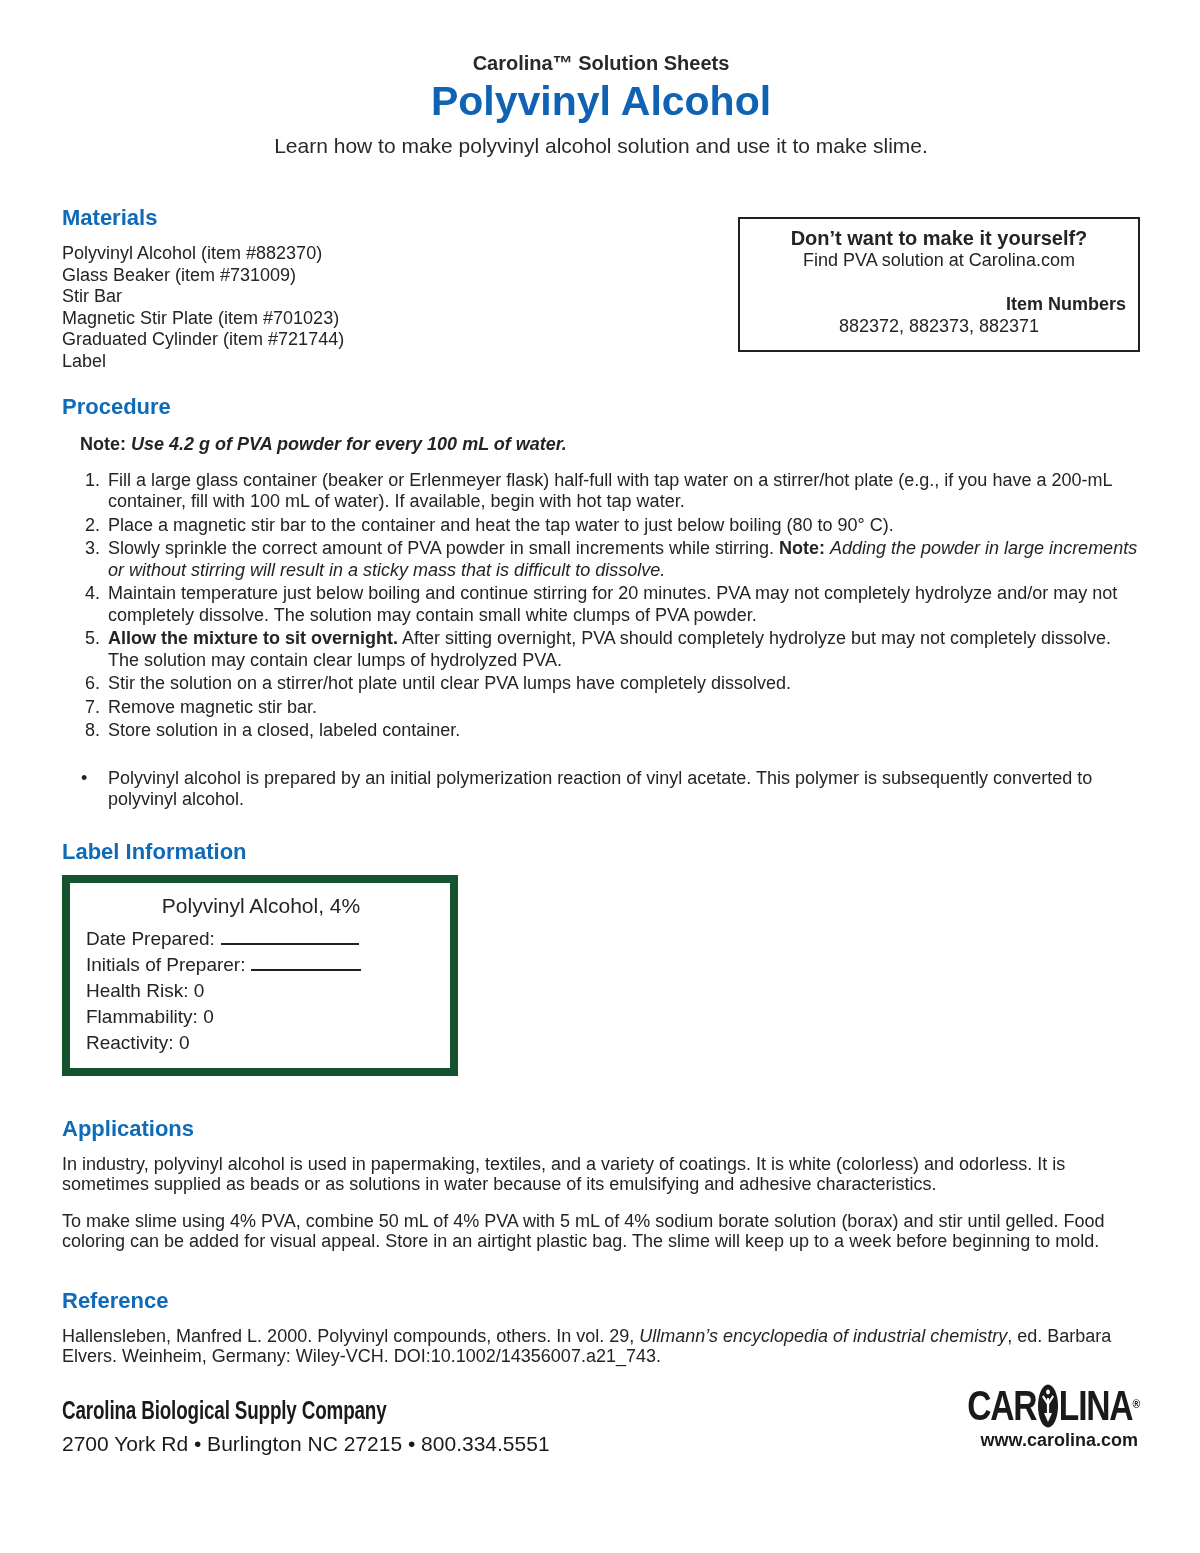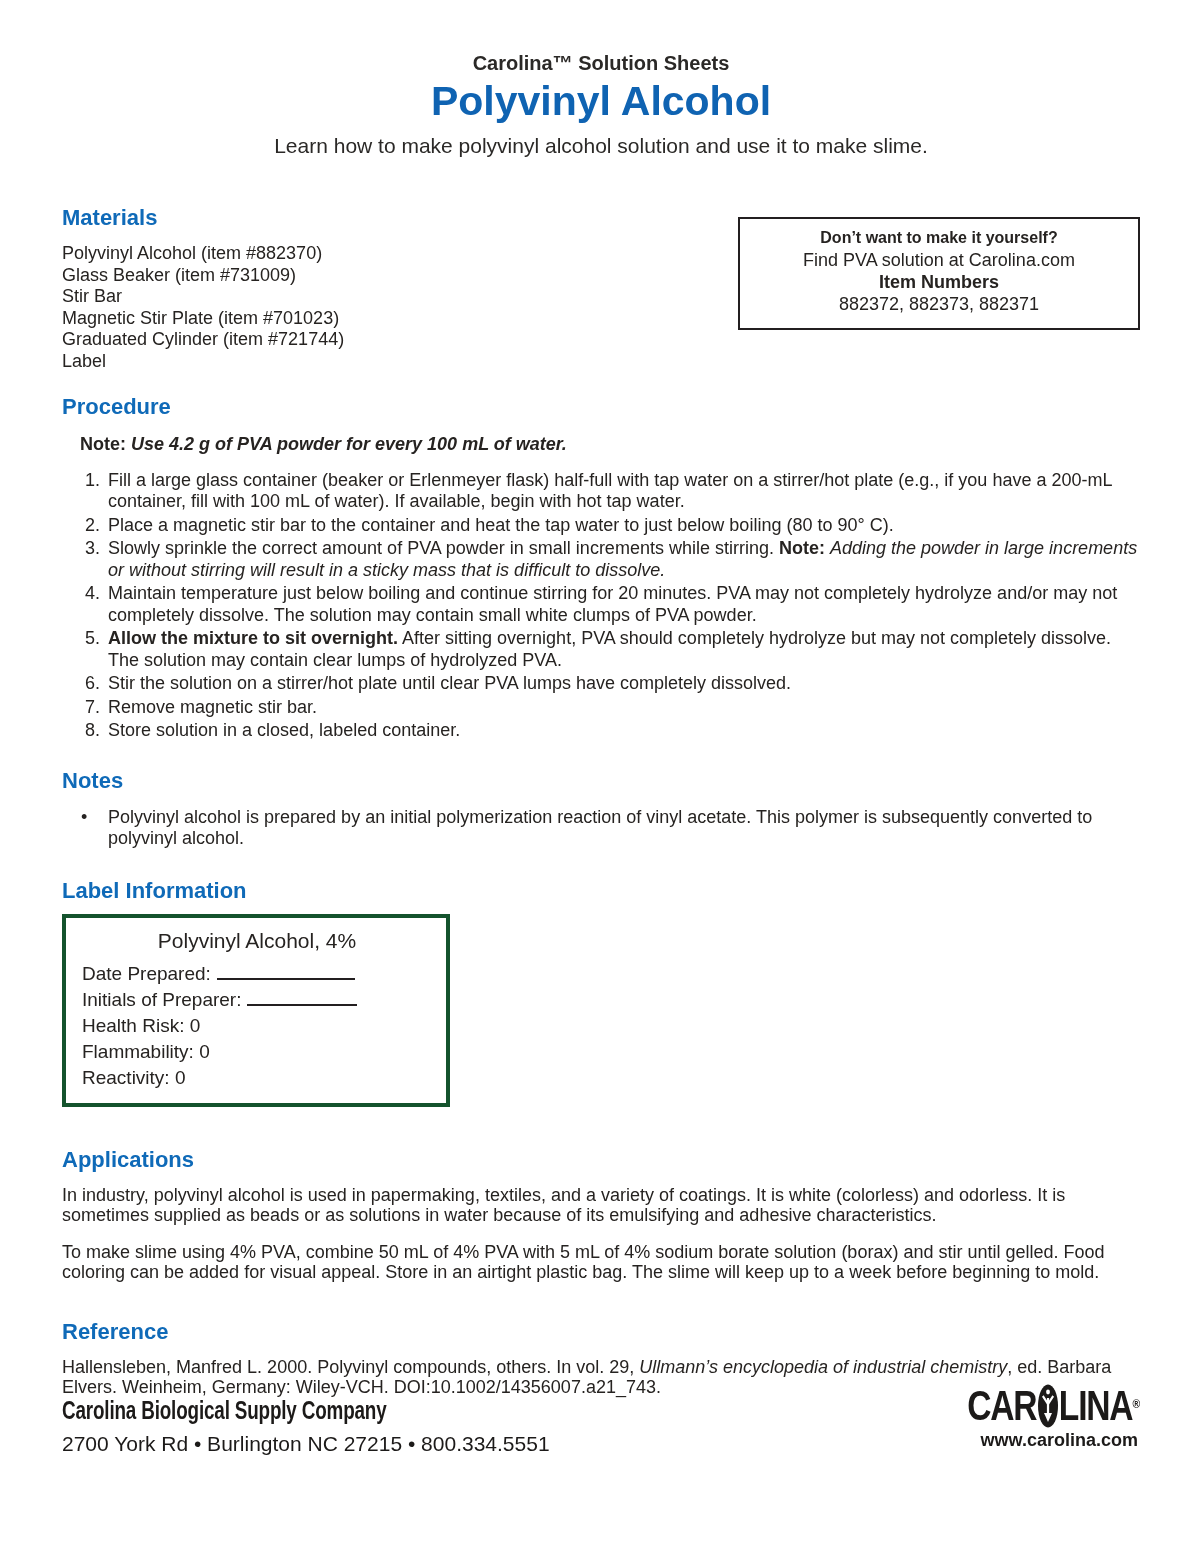--- a/index.html
+++ b/index.html
@@ -24,39 +24,39 @@
   .section-heading{color:var(--heading-blue);font-size:22px;font-weight:bold;margin:0;}
 
   
   .materials-row{display:flex;align-items:flex-start;margin-top:26px;}
   .materials-col{flex:1;margin-top:21px;}
   .materials-list{list-style:none;margin:12px 0 0;padding:0;font-size:18px;line-height:21.5px;}
   .promo-box{
     width:374px;border:2px solid #231f20;margin-top:33px;
     padding:8px 12px 13px;text-align:center;font-size:18px;line-height:22px;
   }
-  .promo-title{font-weight:bold;font-size:16px;}
-  .promo-items-label{font-weight:bold;}
+  .promo-title{font-weight:bold;font-size:20px;}
+  .promo-items-label{font-weight:bold;margin-top:22px;text-align:right;}
 
   
   .procedure-section{margin-top:22px;}
   .note-line{margin-top:14px;padding-left:18px;font-size:18px;line-height:21.5px;font-weight:bold;}
   ol.steps{margin:14px 0 0;padding-left:43px;font-size:18px;line-height:21.5px;}
   ol.steps li{margin-bottom:2px;padding-left:3px;}
 
   
   .notes-section{margin-top:26px;}
   ul.notes-list{list-style:none;margin:13px 0 0;padding-left:43px;font-size:18px;line-height:21.5px;}
   ul.notes-list li{position:relative;padding-left:3px;}
   ul.notes-list li::before{content:"\2022";position:absolute;left:-24px;}
 
   
   .label-section{margin-top:28px;}
   .label-box{
-    width:350px;border:4px solid #14532d;margin-top:10px;
+    width:350px;border:8px solid #14532d;margin-top:10px;
     padding:10px 14px 12px 16px;font-size:19px;line-height:26px;
   }
   .label-box-title{text-align:center;font-size:21px;margin-bottom:7px;}
   .blank{display:inline-block;border-bottom:2px solid #231f20;height:15px;margin-left:6px;vertical-align:baseline;}
   .blank-date{width:138px;}
   .blank-initials{width:110px;}
 
   
   .applications-section{margin-top:40px;}
   .body-para{margin:12px 0 0;font-size:18px;line-height:20.5px;}
@@ -123,21 +123,20 @@
         <b>Allow the mixture to sit overnight.</b>
         <span>After sitting overnight, PVA should completely hydrolyze but may not completely dissolve. The solution may contain clear lumps of hydrolyzed PVA.</span>
       </li>
       <li><span>Stir the solution on a stirrer/hot plate until clear PVA lumps have completely dissolved.</span></li>
       <li><span>Remove magnetic stir bar.</span></li>
       <li><span>Store solution in a closed, labeled container.</span></li>
     </ol>
   </div>
 
   <div class="notes-section">
-    <h2 class="section-heading">Notes</h2>
     <ul class="notes-list">
       <li>Polyvinyl alcohol is prepared by an initial polymerization reaction of vinyl acetate. This polymer is subsequently converted to polyvinyl alcohol.</li>
     </ul>
   </div>
 
   <div class="label-section">
     <h2 class="section-heading">Label Information</h2>
     <div class="label-box">
       <div class="label-box-title">Polyvinyl Alcohol, 4%</div>
       <div class="field">

